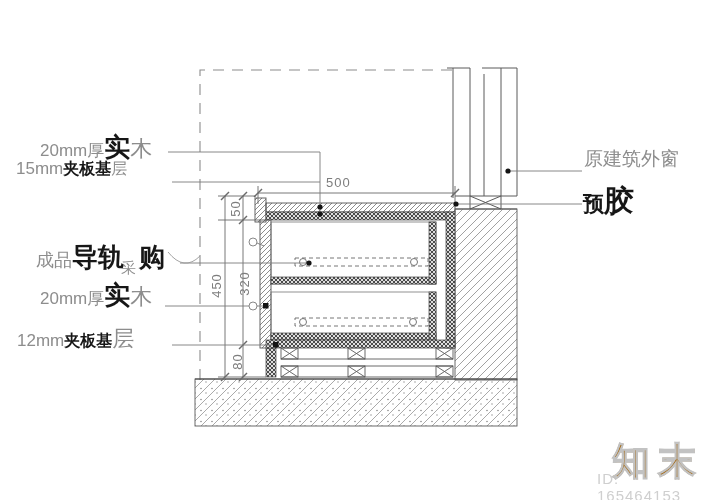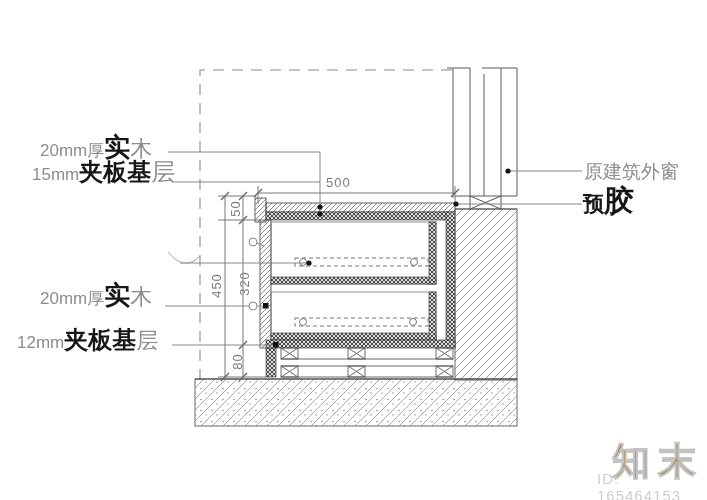--- a/index.html
+++ b/index.html
@@ -5,21 +5,21 @@
   html,body{margin:0;padding:0;background:#ffffff;}
   #stage{
     position:relative;width:707px;height:500px;background:#ffffff;overflow:hidden;
     font-family:"Liberation Sans",sans-serif;
   }
   svg{position:absolute;left:0;top:0;}
   .lbl{position:absolute;white-space:nowrap;display:flex;align-items:baseline;line-height:1;}
   .t-thin{color:#8d8d8d;font-weight:400;}
   .t-bold{color:#161616;font-weight:700;}
   .fs17{font-size:17px;} .fs18{font-size:18px;} .fs19{font-size:19px;}
-  .fs21{font-size:21px;} .fs22{font-size:22px;} .fs24{font-size:24px;}
+  .fs21{font-size:21px;} .fs22{font-size:22px;} .fs24{font-size:16px;}
   .fs26{font-size:26px;} .fs30{font-size:30px;} .fs15{font-size:15px;}
   .dim{position:absolute;color:#7d7d7d;font-size:13px;letter-spacing:1px;white-space:nowrap;}
   .rot{transform:rotate(-90deg);transform-origin:center center;}
   .cai{transform:translate(-3px,7px);}
   .wm-logo{position:absolute;left:612px;top:436px;font-size:38px;letter-spacing:8px;
     color:#a16207;font-weight:700;-webkit-text-stroke:1px #c2c2c2;}
   .wm-id{position:absolute;left:597px;top:470px;font-size:15px;color:#cfcfcf;letter-spacing:1px;}
 </style>
 </head>
 <body>
@@ -156,37 +156,43 @@
       <line x1="257" y1="243" x2="264" y2="246" stroke="#7a7a7a" stroke-width="0.9"></line>
       <circle cx="253" cy="306" r="4" fill="#fff" stroke="#7a7a7a" stroke-width="0.9"></circle>
     </g>
   </svg>
 
   <div class="lbl" style="left:40px;top:134px">
     <span class="t-thin fs17">20mm厚</span>
     <span class="t-bold fs26">实</span>
     <span class="t-thin fs22">木</span>
   </div>
-  <div class="lbl" style="left:32px;top:160px">
+  <div class="lbl" style="left:16px;top:160px">
     <span class="t-thin fs17">15mm</span>
     <span class="t-bold fs24">夹板基</span>
     <span class="t-thin fs24">层</span>
+  </div>
+  <div class="lbl" style="left:36px;top:244px">
+    <span class="t-thin fs18">成品</span>
+    <span class="t-bold fs26">导轨</span>
+    <span class="t-thin fs15 cai">采</span>
+    <span class="t-bold fs26">购</span>
   </div>
   <div class="lbl" style="left:40px;top:282px">
     <span class="t-thin fs17">20mm厚</span>
     <span class="t-bold fs26">实</span>
     <span class="t-thin fs22">木</span>
   </div>
   <div class="lbl" style="left:17px;top:328px">
     <span class="t-thin fs17">12mm</span>
     <span class="t-bold fs24">夹板基</span>
     <span class="t-thin fs22">层</span>
   </div>
 
-  <div class="lbl" style="left:584px;top:162px">
+  <div class="lbl" style="left:584px;top:149px">
     <span class="t-thin fs19">原建筑外窗</span>
   </div>
   <div class="lbl" style="left:583px;top:186px">
     <span class="t-bold fs21">预</span>
     <span class="t-bold fs30">胶</span>
   </div>
 
   <div class="dim" style="left:326px;top:175px">500</div>
   <div class="dim rot" style="left:204px;top:278px">450</div>
   <div class="dim rot" style="left:227px;top:201px">50</div>

